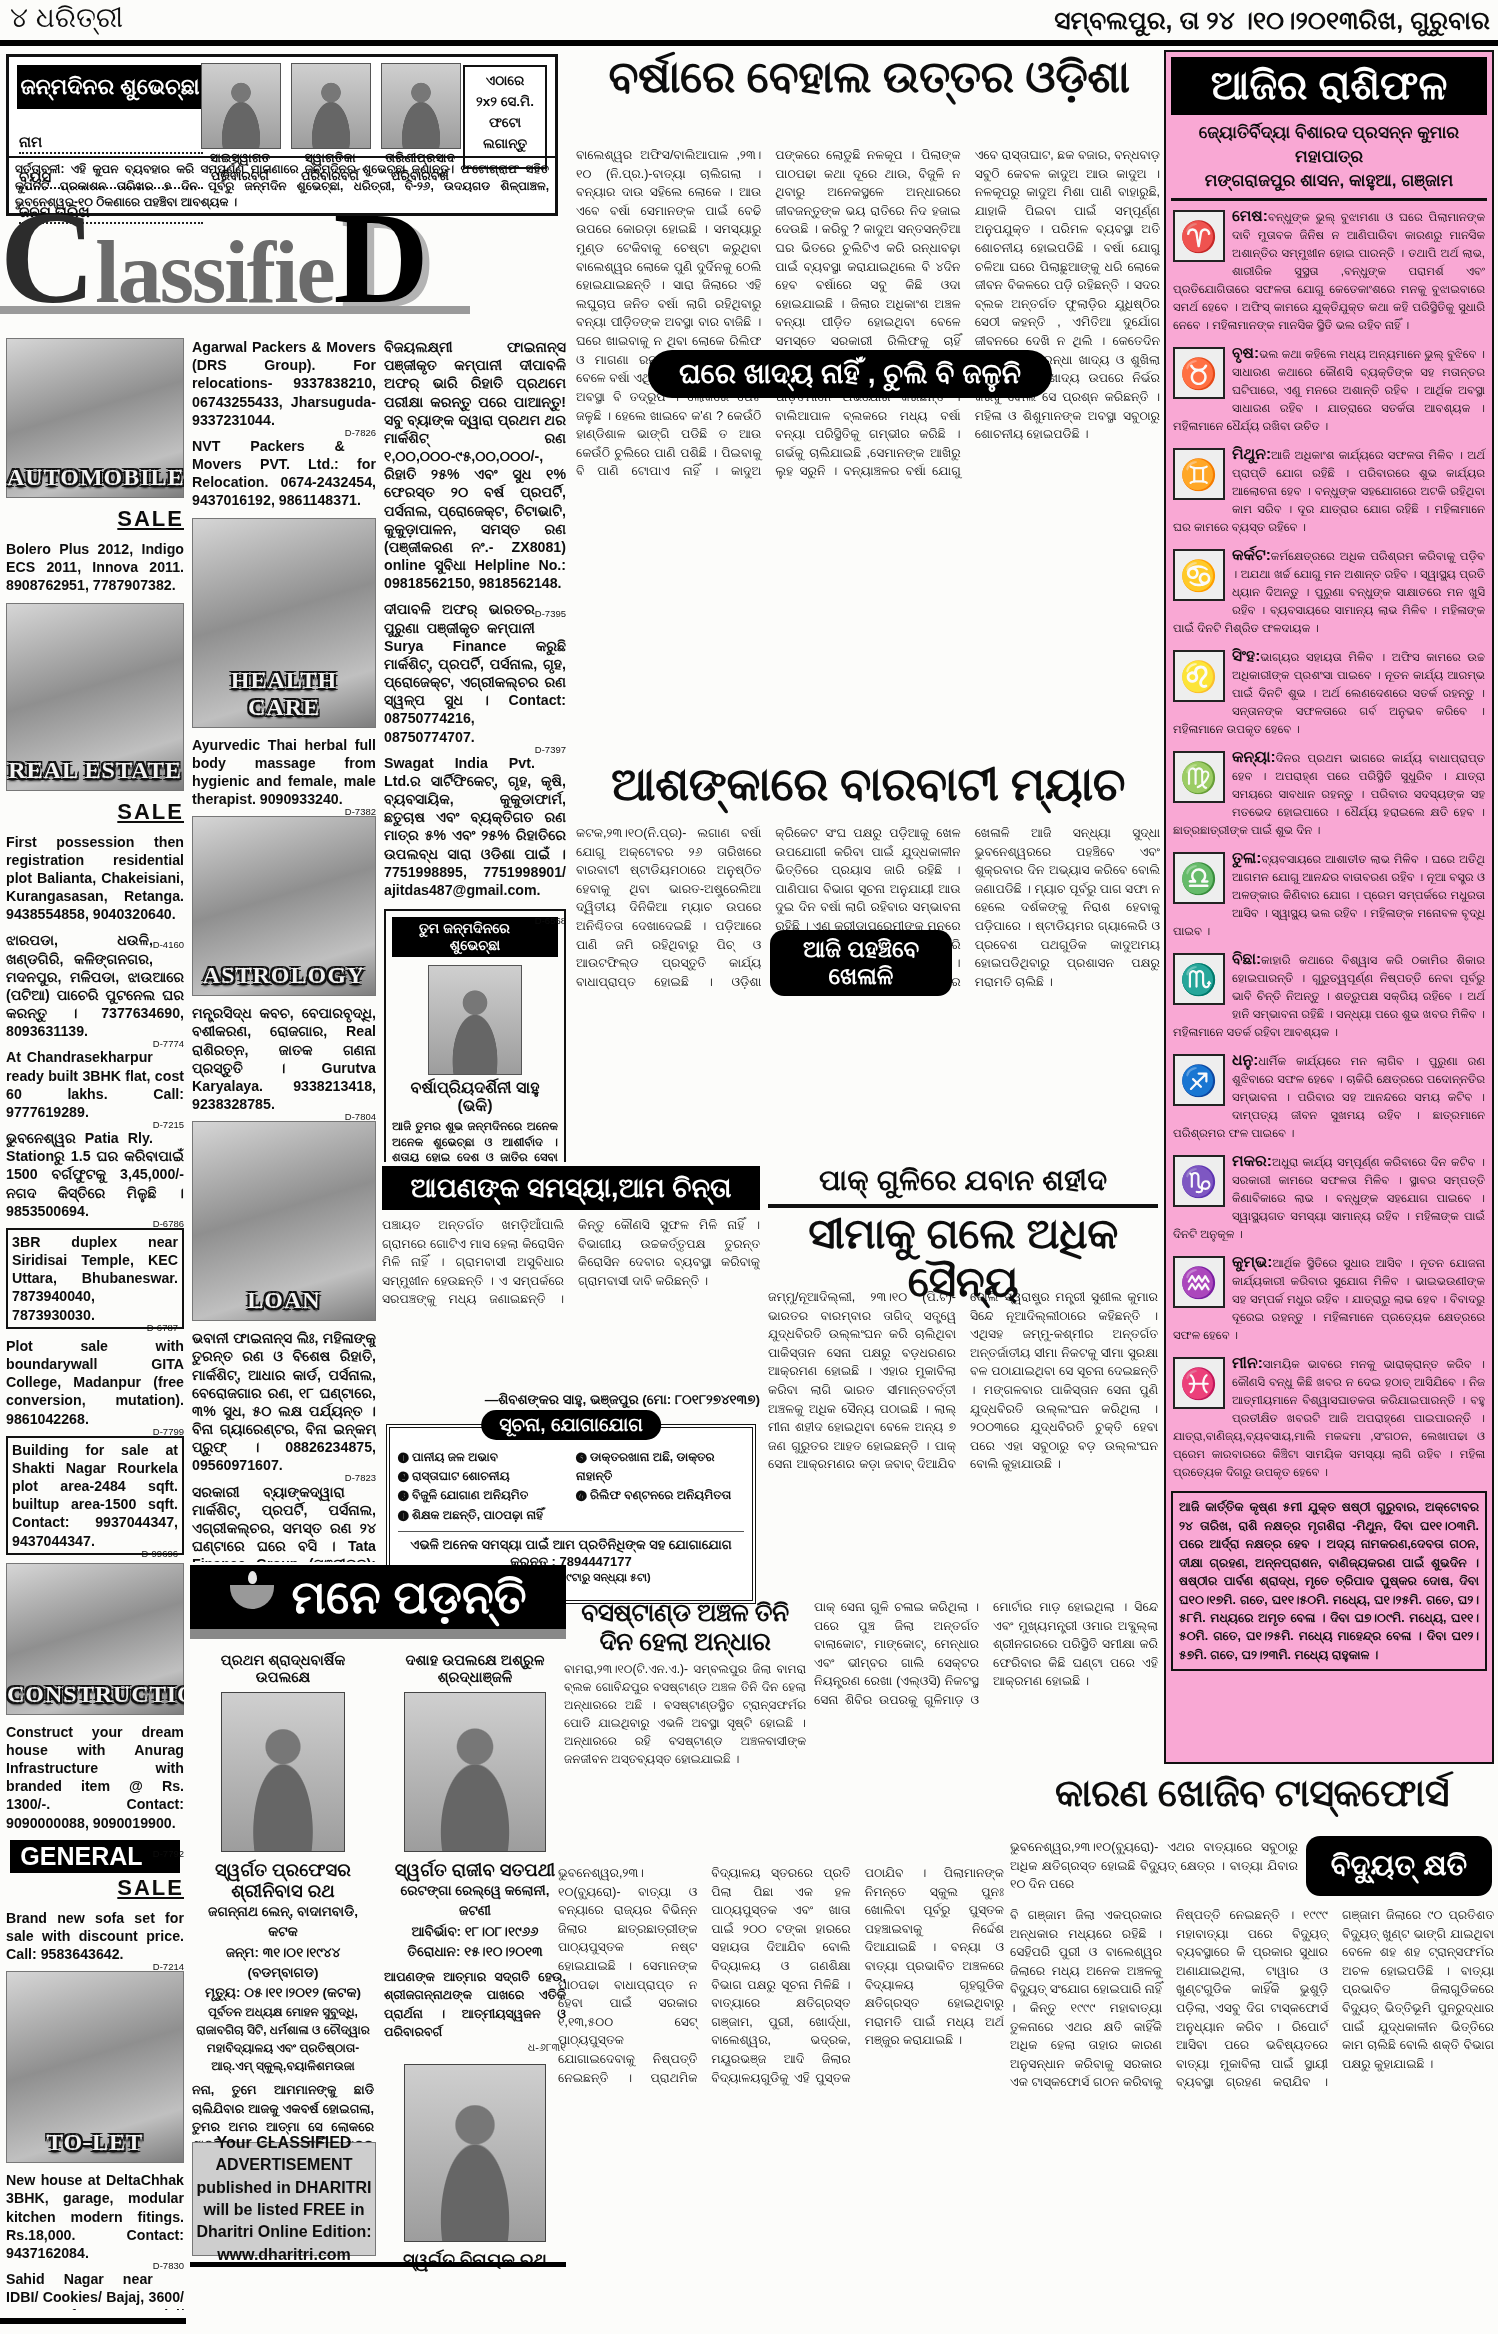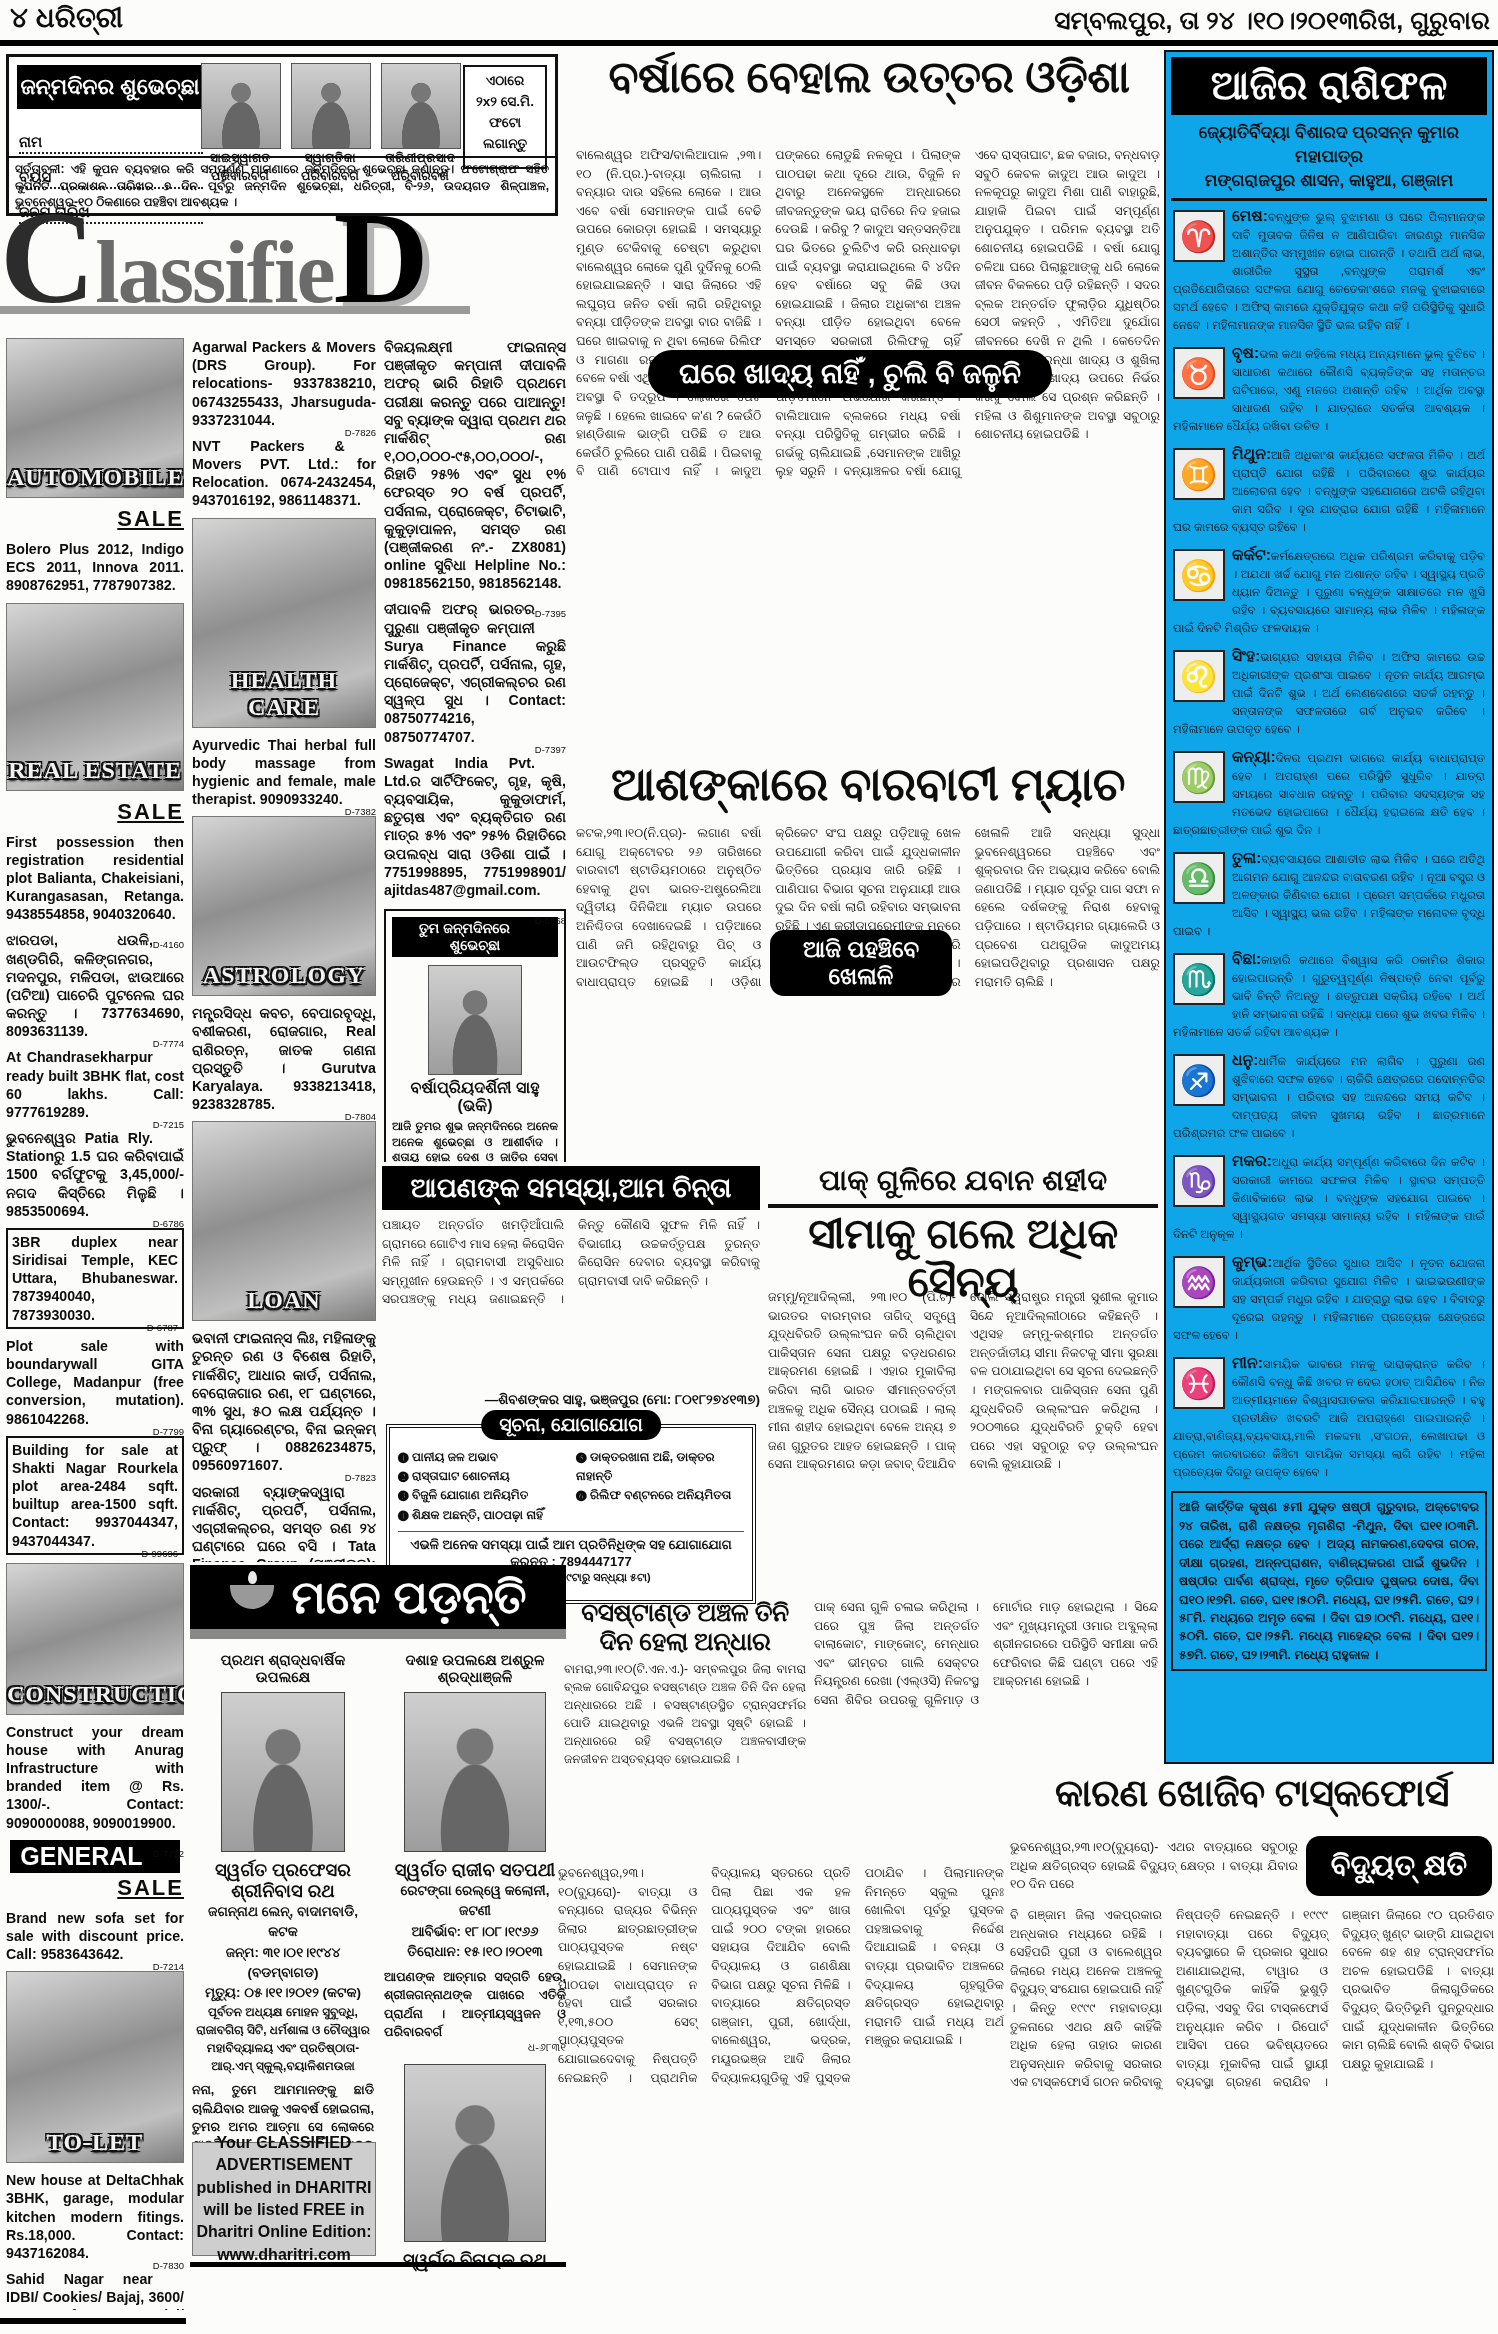--- a/index.html
+++ b/index.html
@@ -1,20 +1,20 @@
 <!DOCTYPE html>
 <html><head>
 <meta charset="utf-8">
 <style>
   html,body{margin:0;padding:0;background:#e8e8e4;}
   .page{position:relative;width:1498px;height:2334px;background:#fcfcfa;color:#0d0d0d;
         font-family:"Liberation Sans",sans-serif;overflow:hidden;}
   .abs{position:absolute;}
   
-  .hdr-left{left:10px;top:2px;font-size:28px;font-weight:700;}
+  .hdr-left{left:10px;top:2px;font-size:28px;font-weight:400;}
   .hdr-right{right:8px;top:6px;font-size:25px;font-weight:900;}
   .rule{background:#000;}
   
   .coupon{left:6px;top:54px;width:546px;height:156px;border:3px solid #111;background:#fff;}
   .coupon-title{position:absolute;left:8px;top:8px;width:186px;height:44px;background:#000;color:#fff;
                 font-size:22px;font-weight:900;display:flex;align-items:center;justify-content:center;}
   .cfields{position:absolute;left:10px;top:62px;width:184px;}
   .cfield{font-size:15px;font-weight:700;border-bottom:2px dotted #222;margin-top:14px;padding-bottom:1px;}
   .cphotos{position:absolute;left:192px;top:6px;display:flex;gap:12px;font-family:Liberation Serif, serif;}
   .cphoto{width:78px;text-align:center;}
@@ -63,21 +63,21 @@
   .kicker{font-size:29px;font-weight:900;text-align:center;border-bottom:4px solid #111;padding-bottom:6px;}
   .sig{font-size:13.5px;font-weight:800;text-align:right;}
   
   .suchana{border:4px double #111;background:#fff;padding:20px 8px 6px;box-sizing:border-box;}
   .su-label{position:absolute;left:50%;transform:translateX(-50%);top:-18px;background:#000;color:#fff;
             font-size:19px;font-weight:900;padding:4px 18px;border-radius:18px;white-space:nowrap;}
   .su-items{column-count:2;column-gap:10px;font-size:12px;font-weight:700;line-height:1.6;}
   .su-foot{border-top:1px solid #555;margin-top:6px;padding-top:4px;font-size:13px;font-weight:800;text-align:center;line-height:1.35;}
   .su-note{font-size:11px;font-weight:700;text-align:center;}
   
-  .rashifal{border:2px solid #111;background:#0ea5e9;box-sizing:border-box;padding:5px;}
+  .rashifal{border:2px solid #111;background:#f9a8d4;box-sizing:border-box;padding:5px;}
   .r-title{background:#000;color:#fff;font-size:40px;font-weight:900;text-align:center;padding:6px 0;}
   .r-byline{border-bottom:3px solid #111;text-align:center;font-size:17px;font-weight:800;padding:6px 2px;line-height:1.4;}
   .sign{padding:6px 2px 5px;overflow:hidden;}
   .zicon{float:left;width:48px;height:48px;border:2px solid #222;margin:3px 7px 2px 0;
          display:flex;align-items:center;justify-content:center;font-size:30px;color:#333;background:#eee;}
   .zname{font-size:15.5px;font-weight:900;}
   .ztext{font-size:11.6px;line-height:1.34;font-weight:500;}
   .sign p{margin:0;text-align:justify;}
   .almanac{border:2px solid #111;margin-top:6px;padding:5px 6px;font-size:12.3px;font-weight:600;line-height:1.5;text-align:justify;}
   

